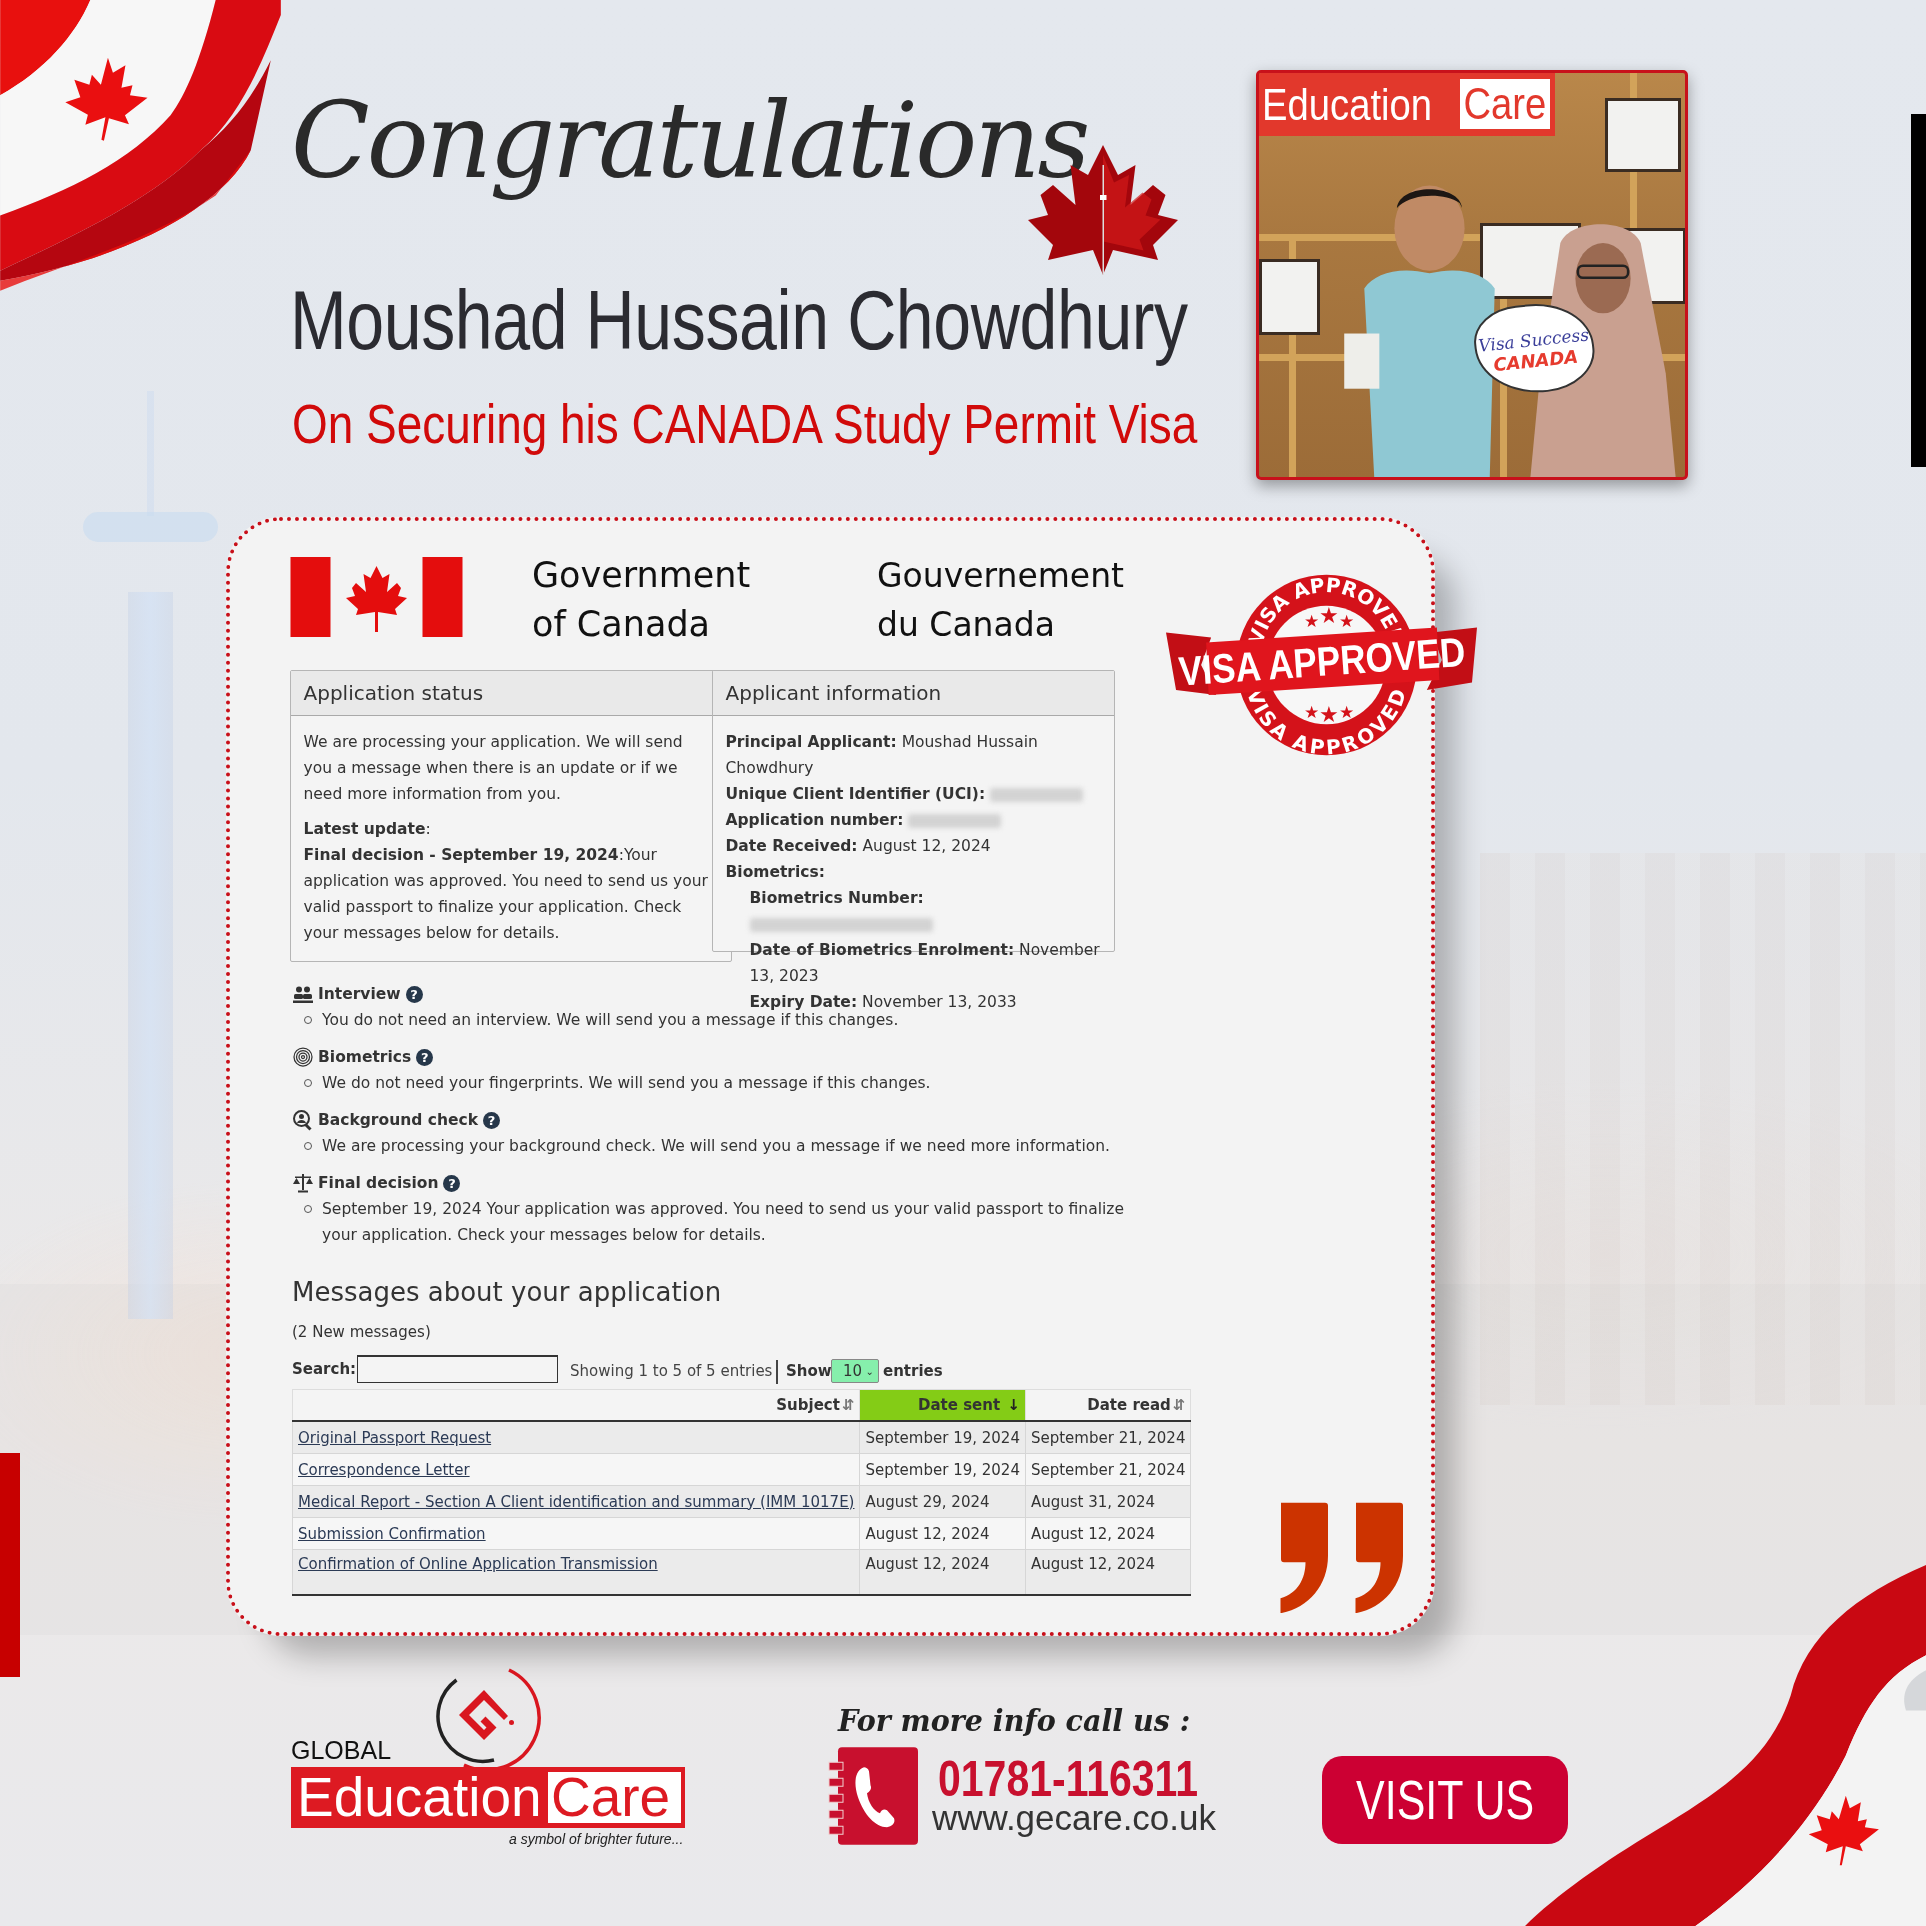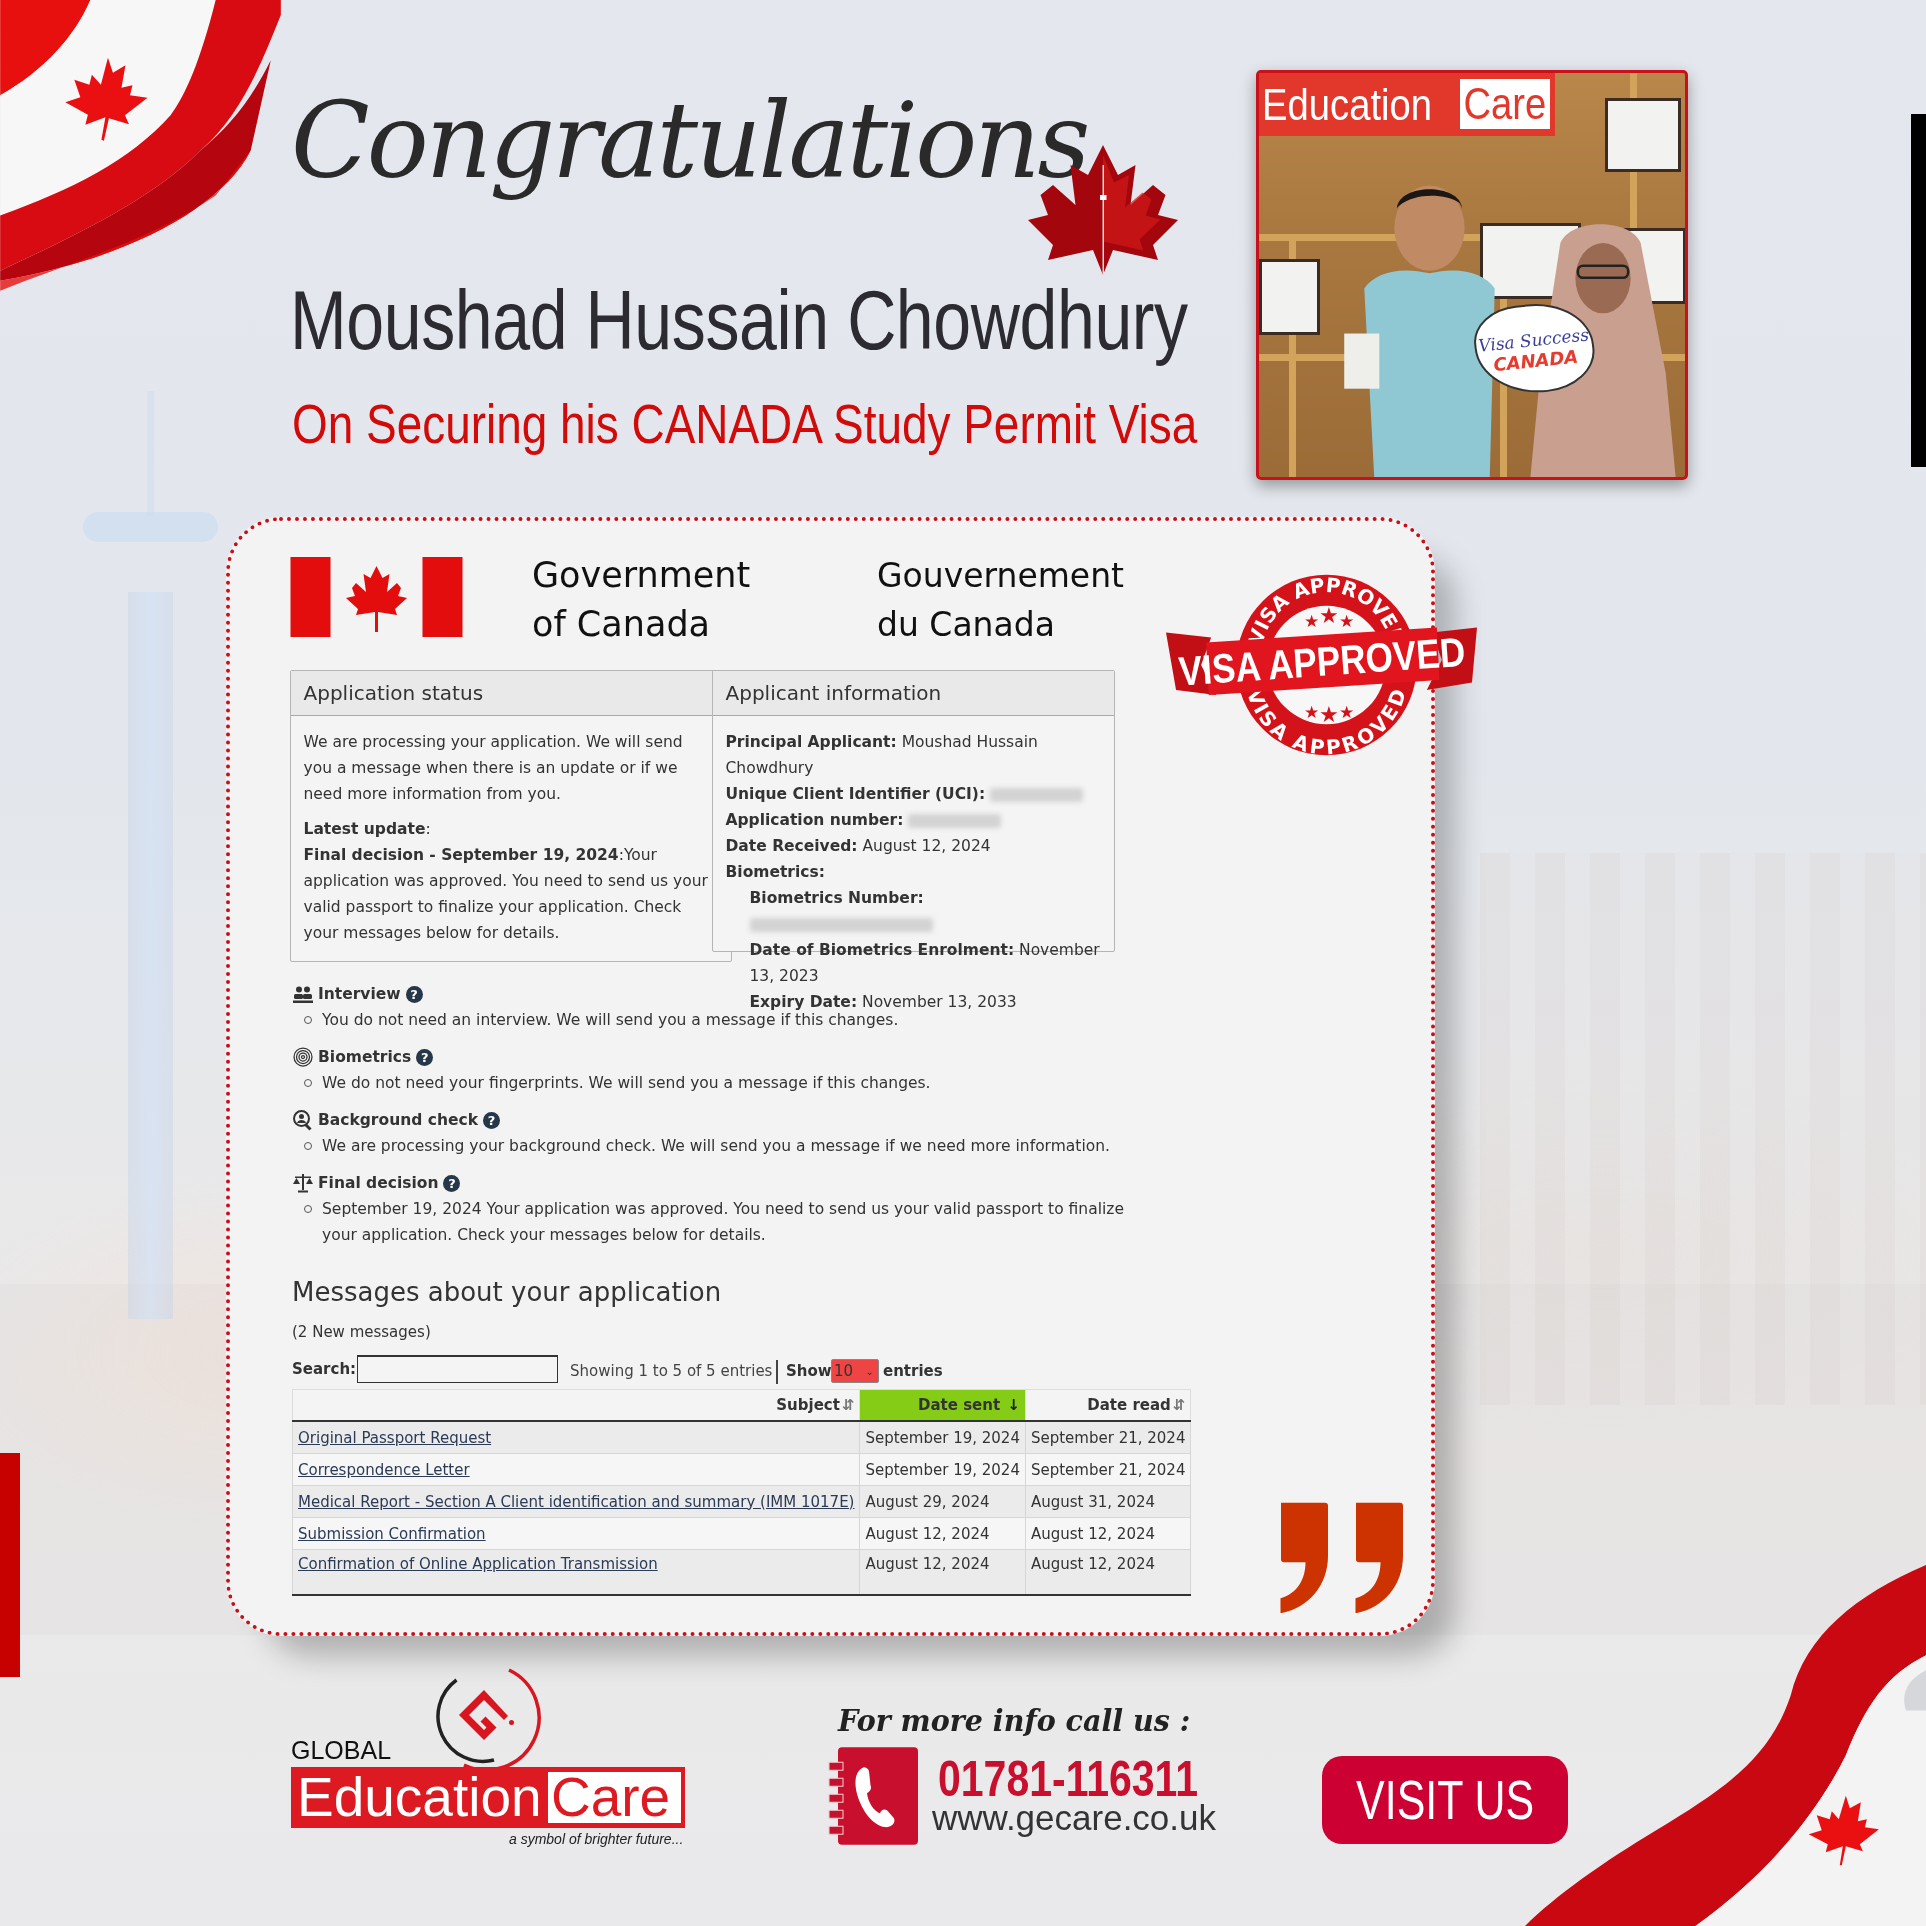--- a/index.html
+++ b/index.html
@@ -67,21 +67,21 @@
   .si-text{padding-left:30px;position:relative;line-height:26px;}
   .si-text:before{content:"";position:absolute;left:12px;top:9px;width:6px;height:6px;border:1px solid #555;border-radius:50%;}
 
   .msg-title{left:292px;top:1277px;font-family:"DejaVu Sans",sans-serif;font-size:26px;color:#333;}
   .msg-new{left:292px;top:1323px;font-family:"DejaVu Sans",sans-serif;font-size:15px;color:#333;}
   .search-label{left:292px;top:1360px;font-family:"DejaVu Sans",sans-serif;font-size:15px;font-weight:bold;color:#333;}
   .search-input{left:357px;top:1355px;width:201px;height:28px;border:1.5px solid #333;border-top-width:2.5px;background:#f4f4f4;box-sizing:border-box;}
   .showing{left:570px;top:1362px;font-family:"DejaVu Sans",sans-serif;font-size:15px;color:#444;}
   .sep{left:776px;top:1360px;width:1.5px;height:24px;background:#444;}
   .show-lbl{left:786px;top:1362px;font-family:"DejaVu Sans",sans-serif;font-size:15px;font-weight:bold;color:#333;}
-  .show-select{left:831px;top:1359px;width:48px;height:24px;border:1px solid #888;border-radius:2px;font-family:"DejaVu Sans",sans-serif;font-size:15px;line-height:23px;padding-left:2px;box-sizing:border-box;background:#ef4444;}
+  .show-select{left:831px;top:1359px;width:48px;height:24px;border:1px solid #888;border-radius:2px;font-family:"DejaVu Sans",sans-serif;font-size:15px;line-height:23px;padding-left:11px;box-sizing:border-box;background:#86efac;}
   .show-select .chev{position:absolute;right:4px;top:0;font-size:10px;}
   .entries{left:883px;top:1362px;font-family:"DejaVu Sans",sans-serif;font-size:15px;font-weight:bold;color:#333;}
 
   table.msgs{left:292px;top:1389px;width:895px;border-collapse:collapse;font-family:"DejaVu Sans",sans-serif;font-size:15px;color:#333;}
   table.msgs th{height:30px;text-align:right;padding:0 5px;border:1px solid #ddd;border-bottom:2.5px solid #333;font-weight:bold;background:#f4f4f4;white-space:nowrap;}
   table.msgs th.sorted{background:#84cc16;}
   table.msgs td{height:31px;padding:0 5px;border:1px solid #d6d6d6;white-space:nowrap;}
   table.msgs tr:nth-child(odd) td{background:#ebebeb;}
   table.msgs tr:nth-child(even) td{background:#f6f6f6;}
   table.msgs tbody tr:last-child td{border-bottom:2.5px solid #333;height:39px;vertical-align:top;padding-top:5px;}

